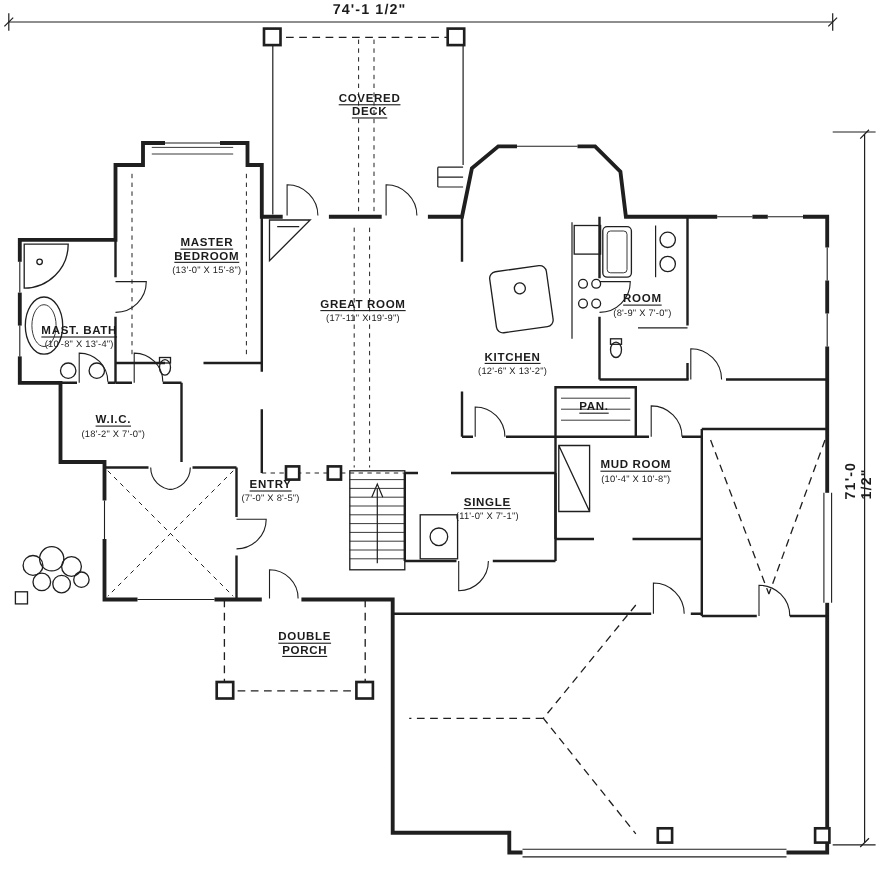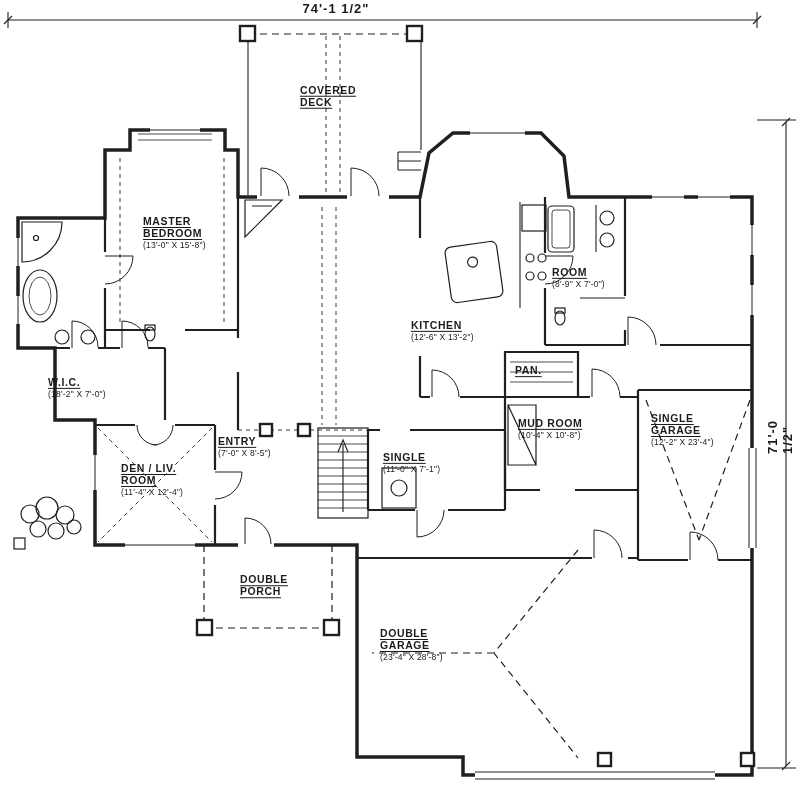--- a/index.html
+++ b/index.html
@@ -12,21 +12,21 @@
   .thin{stroke:#1f1f1f;stroke-width:1.1;fill:none;}
   .xthin{stroke:#1f1f1f;stroke-width:.8;fill:none;}
   .dash{stroke:#1f1f1f;stroke-width:1.2;fill:none;stroke-dasharray:7 5;}
   .dashf{stroke:#1f1f1f;stroke-width:.9;fill:none;stroke-dasharray:4 4;}
   .post{fill:#fff;stroke:#1f1f1f;stroke-width:2.4;}
   .fix{stroke:#1f1f1f;stroke-width:1.2;fill:none;}
   .win{fill:#fff;stroke:none;}
   .winl{stroke:#1f1f1f;stroke-width:1;fill:none;}
   .door{stroke:#1f1f1f;stroke-width:1;fill:none;}
   
-  .room-label{position:absolute;transform:translate(-50%,-50%);text-align:left;
+  .room-label{position:absolute;transform:translate(-50%,-50%);text-align:center;
               color:#1b1b1b;line-height:1.12;z-index:5;}
   .rname{display:block;font-size:10.5px;font-weight:700;letter-spacing:.6px;
          text-decoration:underline;text-underline-offset:2px;}
   .rdims{display:block;font-size:8.5px;letter-spacing:.2px;margin-top:1px;font-weight:400;}
   .dim-label{position:absolute;transform:translate(-50%,-50%);font-size:13px;font-weight:700;
              letter-spacing:1px;color:#1b1b1b;z-index:5;}
   .dim-label.vert{transform:translate(-50%,-50%) rotate(-90deg);}
 </style>
 </head>
 <body>
@@ -218,56 +218,52 @@
   <div class="dim-label vert" style="left:780px;top:437px">71'-0 1/2"</div>
 
   <div class="room-label" style="left:336px;top:97px;width:72px">
     <span class="rname">COVERED DECK</span>
     <span class="rdims"></span>
   </div>
   <div class="room-label" style="left:188px;top:233px;width:90px">
     <span class="rname">MASTER BEDROOM</span>
     <span class="rdims">(13'-0" X 15'-8")</span>
   </div>
+  <div class="room-label" style="left:330px;top:283px;width:120px">
+    <span class="rname">GREAT ROOM</span>
+    <span class="rdims">(17'-11" X 19'-9")</span>
+  </div>
   <div class="room-label" style="left:466px;top:331px;width:110px">
     <span class="rname">KITCHEN</span>
     <span class="rdims">(12'-6" X 13'-2")</span>
   </div>
   <div class="room-label" style="left:584px;top:278px;width:64px">
     <span class="rname">ROOM</span>
     <span class="rdims">(8'-9" X 7'-0")</span>
   </div>
+  <div class="room-label" style="left:72px;top:307px;width:120px">
+    <span class="rname">MAST. BATH</span>
+    <span class="rdims">(10'-8" X 13'-4")</span>
+  </div>
   <div class="room-label" style="left:103px;top:388px;width:110px">
     <span class="rname">W.I.C.</span>
     <span class="rdims">(18'-2" X 7'-0")</span>
   </div>
   <div class="room-label" style="left:540px;top:371px;width:50px">
     <span class="rname">PAN.</span>
   </div>
   <div class="room-label" style="left:246px;top:447px;width:56px">
     <span class="rname">ENTRY</span>
     <span class="rdims">(7'-0" X 8'-5")</span>
   </div>
-  <div class="room-label" style="left:161px;top:480px;width:80px">
-    <span class="rname">DEN / LIV. ROOM</span>
-    <span class="rdims">(11'-4" X 12'-4")</span>
-  </div>
   <div class="room-label" style="left:443px;top:463px;width:120px">
     <span class="rname">SINGLE</span>
     <span class="rdims">(11'-0" X 7'-1")</span>
   </div>
   <div class="room-label" style="left:578px;top:429px;width:120px">
     <span class="rname">MUD ROOM</span>
     <span class="rdims">(10'-4" X 10'-8")</span>
   </div>
-  <div class="room-label" style="left:696px;top:430px;width:90px">
-    <span class="rname">SINGLE GARAGE</span>
-    <span class="rdims">(12'-2" X 23'-4")</span>
-  </div>
   <div class="room-label" style="left:277px;top:586px;width:74px">
     <span class="rname">DOUBLE PORCH</span>
   </div>
-  <div class="room-label" style="left:430px;top:645px;width:100px">
-    <span class="rname">DOUBLE GARAGE</span>
-    <span class="rdims">(23'-4" X 28'-8")</span>
-  </div>
 
 </div>
 
 </body></html>

